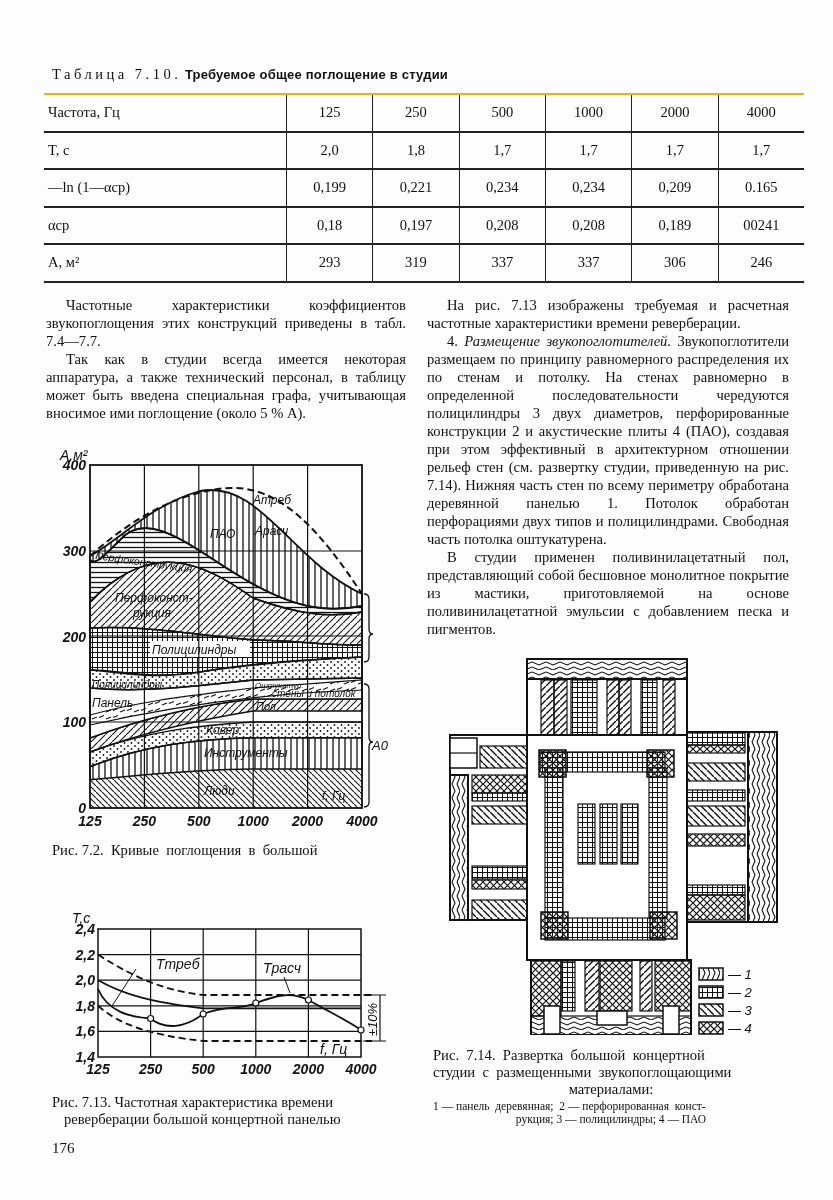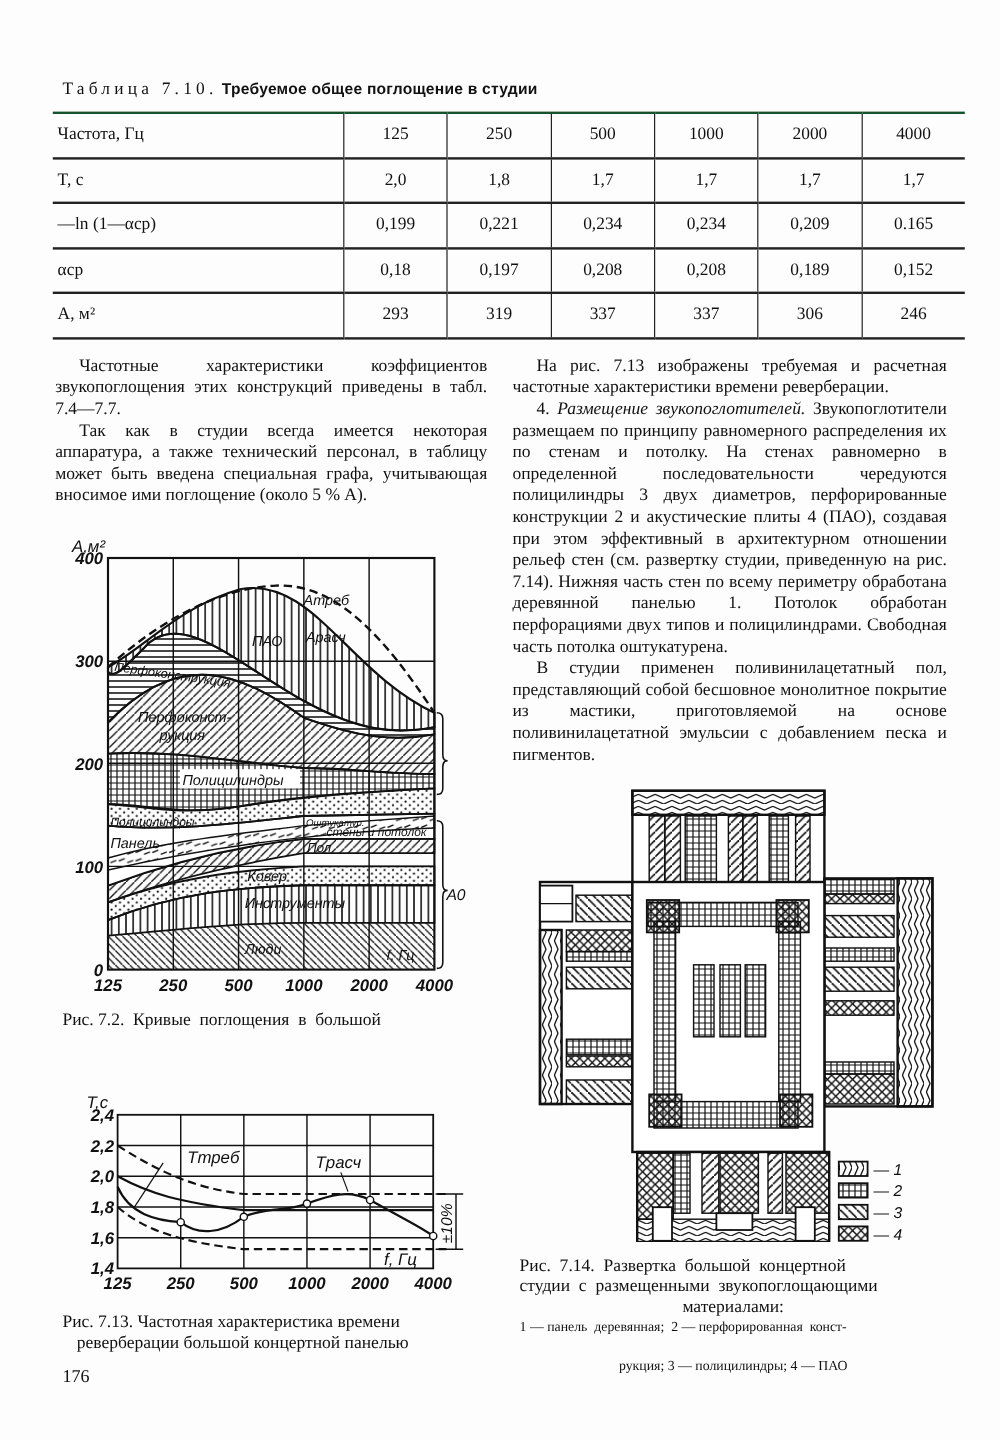--- a/index.html
+++ b/index.html
@@ -6,21 +6,21 @@
   body{width:833px;height:1200px;position:relative;overflow:hidden;color:#111;
        font-family:"Liberation Serif","DejaVu Serif",serif;}
   .abs{position:absolute;}
   .tcap{left:52px;top:66px;font-size:14.5px;white-space:nowrap;}
   .tcap .lbl{letter-spacing:3.5px;}
   .tcap b{font-family:"Liberation Sans","DejaVu Sans",sans-serif;font-weight:bold;font-size:13px;letter-spacing:0.2px;text-align:center;}
   table.t{position:absolute;left:44px;top:93px;width:760px;border-collapse:collapse;font-size:14.5px;}
   table.t td{height:35.5px;border-bottom:2px solid #222;padding:0;text-align:center;}
   table.t td.h{text-align:left;padding-left:4px;width:237px;}
   table.t td.c{border-left:1.5px solid #222;width:85px;}
-  table.t tr:first-child td{border-top:2px solid #14532d;}
+  table.t tr:first-child td{border-top:2px solid #eab308;}
   .para{font-size:14.6px;line-height:18px;text-align:justify;}
   .para p{margin:0;text-indent:20px;}
   .cap{font-size:14.6px;line-height:17px;}
   .legcap{font-size:11.5px;line-height:13px;}
   svg text{font-family:"Liberation Sans","DejaVu Sans",sans-serif;font-style:italic;}
 </style>
 </head>
 <body>
 
 <div class="abs tcap">
@@ -56,21 +56,21 @@
         <td class="c">0,209</td>
         <td class="c">0.165</td>
       </tr>
       <tr>
         <td class="h">αср</td>
         <td class="c">0,18</td>
         <td class="c">0,197</td>
         <td class="c">0,208</td>
         <td class="c">0,208</td>
         <td class="c">0,189</td>
-        <td class="c">0,152</td>
+        <td class="c">00241</td>
       </tr>
       <tr>
         <td class="h">A, м²</td>
         <td class="c">293</td>
         <td class="c">319</td>
         <td class="c">337</td>
         <td class="c">337</td>
         <td class="c">306</td>
         <td class="c">246</td>
       </tr>
@@ -332,16 +332,16 @@
     <text x="728" y="997">— 2</text>
     <text x="728" y="1015">— 3</text>
     <text x="728" y="1033">— 4</text>
   </g>
 </svg>
 <div class="abs cap" style="left:433px;top:1047px;width:356px;text-align:justify;">
   <div style="white-space:pre;">Рис.  7.14.  Развертка  большой  концертной</div>
   <div style="white-space:pre;">студии  с  размещенными  звукопоглощающими</div>
   <div style="text-align:center;">материалами:</div>
   <div class="legcap" style="margin-top:2px;white-space:pre;">1 — панель  деревянная;  2 — перфорированная  конст-</div>
-  <div class="legcap" style="text-align:center;margin-top:20px;">рукция;  3 — полицилиндры;  4 — ПАО</div>
+  <div class="legcap" style="text-align:center;">рукция;  3 — полицилиндры;  4 — ПАО</div>
 </div>
 
 <div class="abs" style="left:52px;top:1140px;font-size:15px;">176</div>
 
 </body></html>

